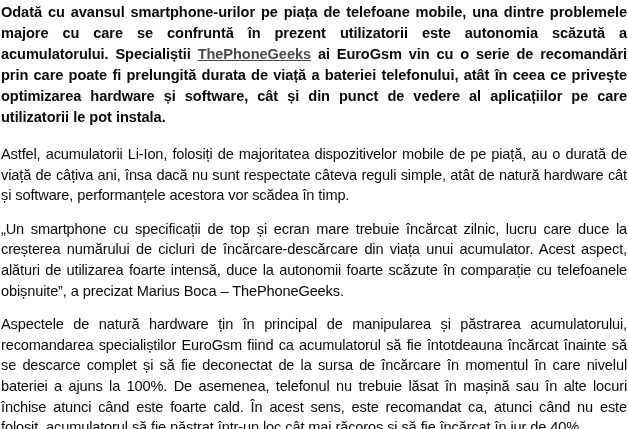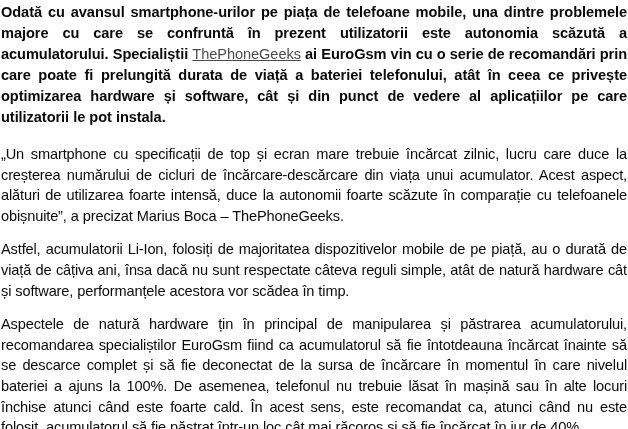--- a/index.html
+++ b/index.html
@@ -40,25 +40,25 @@
     font-weight: normal;
     letter-spacing: -0.01em;
   }
   .para:last-child {
     margin-bottom: 0;
   }
   .inline-link {
     color: #4b4b4b;
     text-decoration: underline;
     text-underline-offset: 1px;
-    font-weight: normal;
+    font-weight: bold;
     cursor: pointer;
   }
 </style>
 </head>
 <body>
 
 <div class="article" id="article-root">
     <p class="para lead"><span>Odată cu avansul smartphone-urilor pe piața de telefoane mobile, una dintre problemele majore cu care se confruntă în prezent utilizatorii este autonomia scăzută a acumulatorului. Specialiștii </span><span class="inline-link" style="color: rgb(75, 75, 75);">ThePhoneGeeks</span><span> ai EuroGsm vin cu o serie de recomandări prin care poate fi prelungită durata de viață a bateriei telefonului, atât în ceea ce privește optimizarea hardware și software, cât și din punct de vedere al aplicațiilor pe care utilizatorii le pot instala.</span></p>
+    <p class="para body"><span>Astfel, acumulatorii Li-Ion, folosiți de majoritatea dispozitivelor mobile de pe piață, au o durată de viață de câțiva ani, însa dacă nu sunt respectate câteva reguli simple, atât de natură hardware cât și software, performanțele acestora vor scădea în timp.</span></p>
     <p class="para body"><span>„Un smartphone cu specificații de top și ecran mare trebuie încărcat zilnic, lucru care duce la creșterea numărului de cicluri de încărcare-descărcare din viața unui acumulator. Acest aspect, alături de utilizarea foarte intensă, duce la autonomii foarte scăzute în comparație cu telefoanele obișnuite”, a precizat Marius Boca – ThePhoneGeeks.</span></p>
-    <p class="para body"><span>Astfel, acumulatorii Li-Ion, folosiți de majoritatea dispozitivelor mobile de pe piață, au o durată de viață de câțiva ani, însa dacă nu sunt respectate câteva reguli simple, atât de natură hardware cât și software, performanțele acestora vor scădea în timp.</span></p>
     <p class="para body"><span>Aspectele de natură hardware țin în principal de manipularea și păstrarea acumulatorului, recomandarea specialiștilor EuroGsm fiind ca acumulatorul să fie întotdeauna încărcat înainte să se descarce complet și să fie deconectat de la sursa de încărcare în momentul în care nivelul bateriei a ajuns la 100%. De asemenea, telefonul nu trebuie lăsat în mașină sau în alte locuri închise atunci când este foarte cald. În acest sens, este recomandat ca, atunci când nu este folosit, acumulatorul să fie păstrat într-un loc cât mai răcoros și să fie încărcat în jur de 40%.</span></p>
   </div>
 
 </body></html>

